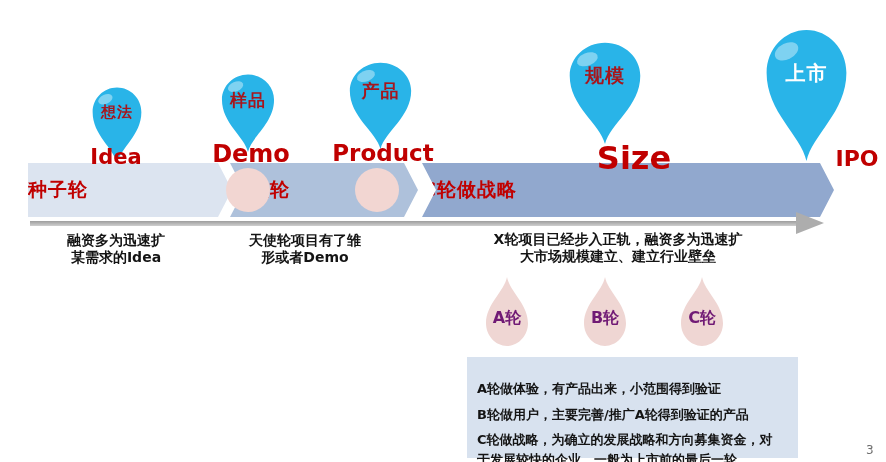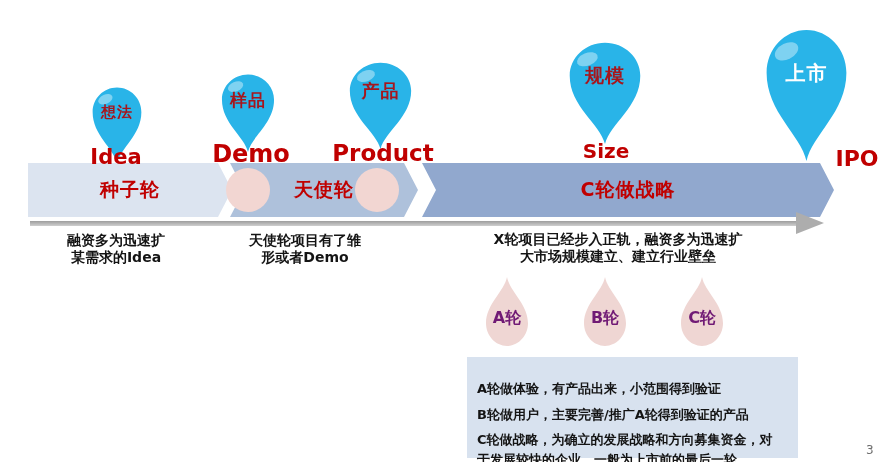--- a/index.html
+++ b/index.html
@@ -27,26 +27,26 @@
   .pin-4{left:759px;top:29px;width:95px;height:132px;}
   .pin-4 .pin-label{font-size:20px;color:var(--balloon-text-ipo);}
   
   .eng{
     position:absolute;width:200px;text-align:center;font-weight:bold;
     color:var(--red-label);z-index:6;pointer-events:none;
   }
   .eng-0{left:16px;top:145px;font-size:21px;}
   .eng-1{left:151px;top:140px;font-size:24px;}
   .eng-2{left:283px;top:140px;font-size:23px;text-align:center;}
-  .eng-3{left:506px;top:139px;font-size:20px;}
+  .eng-3{left:534px;top:139px;font-size:32px;}
   .eng-4{left:757px;top:146px;font-size:22px;}
   
   .band{
     position:absolute;top:163px;height:54px;z-index:1;
-    display:flex;align-items:center;justify-content:center;
+    display:flex;align-items:center;
   }
   .band-label{font-weight:bold;color:var(--red-label);font-size:19px;letter-spacing:1px;z-index:3;}
   .band-1{
     left:28px;width:204px;background:var(--band-seed);
     clip-path:polygon(0 0,calc(100% - 14px) 0,100% 50%,calc(100% - 14px) 100%,0 100%);
   }
   .band-2{
     left:230px;width:188px;background:var(--band-angel);
     clip-path:polygon(0 0,calc(100% - 14px) 0,100% 50%,calc(100% - 14px) 100%,0 100%,14px 50%);
   }

